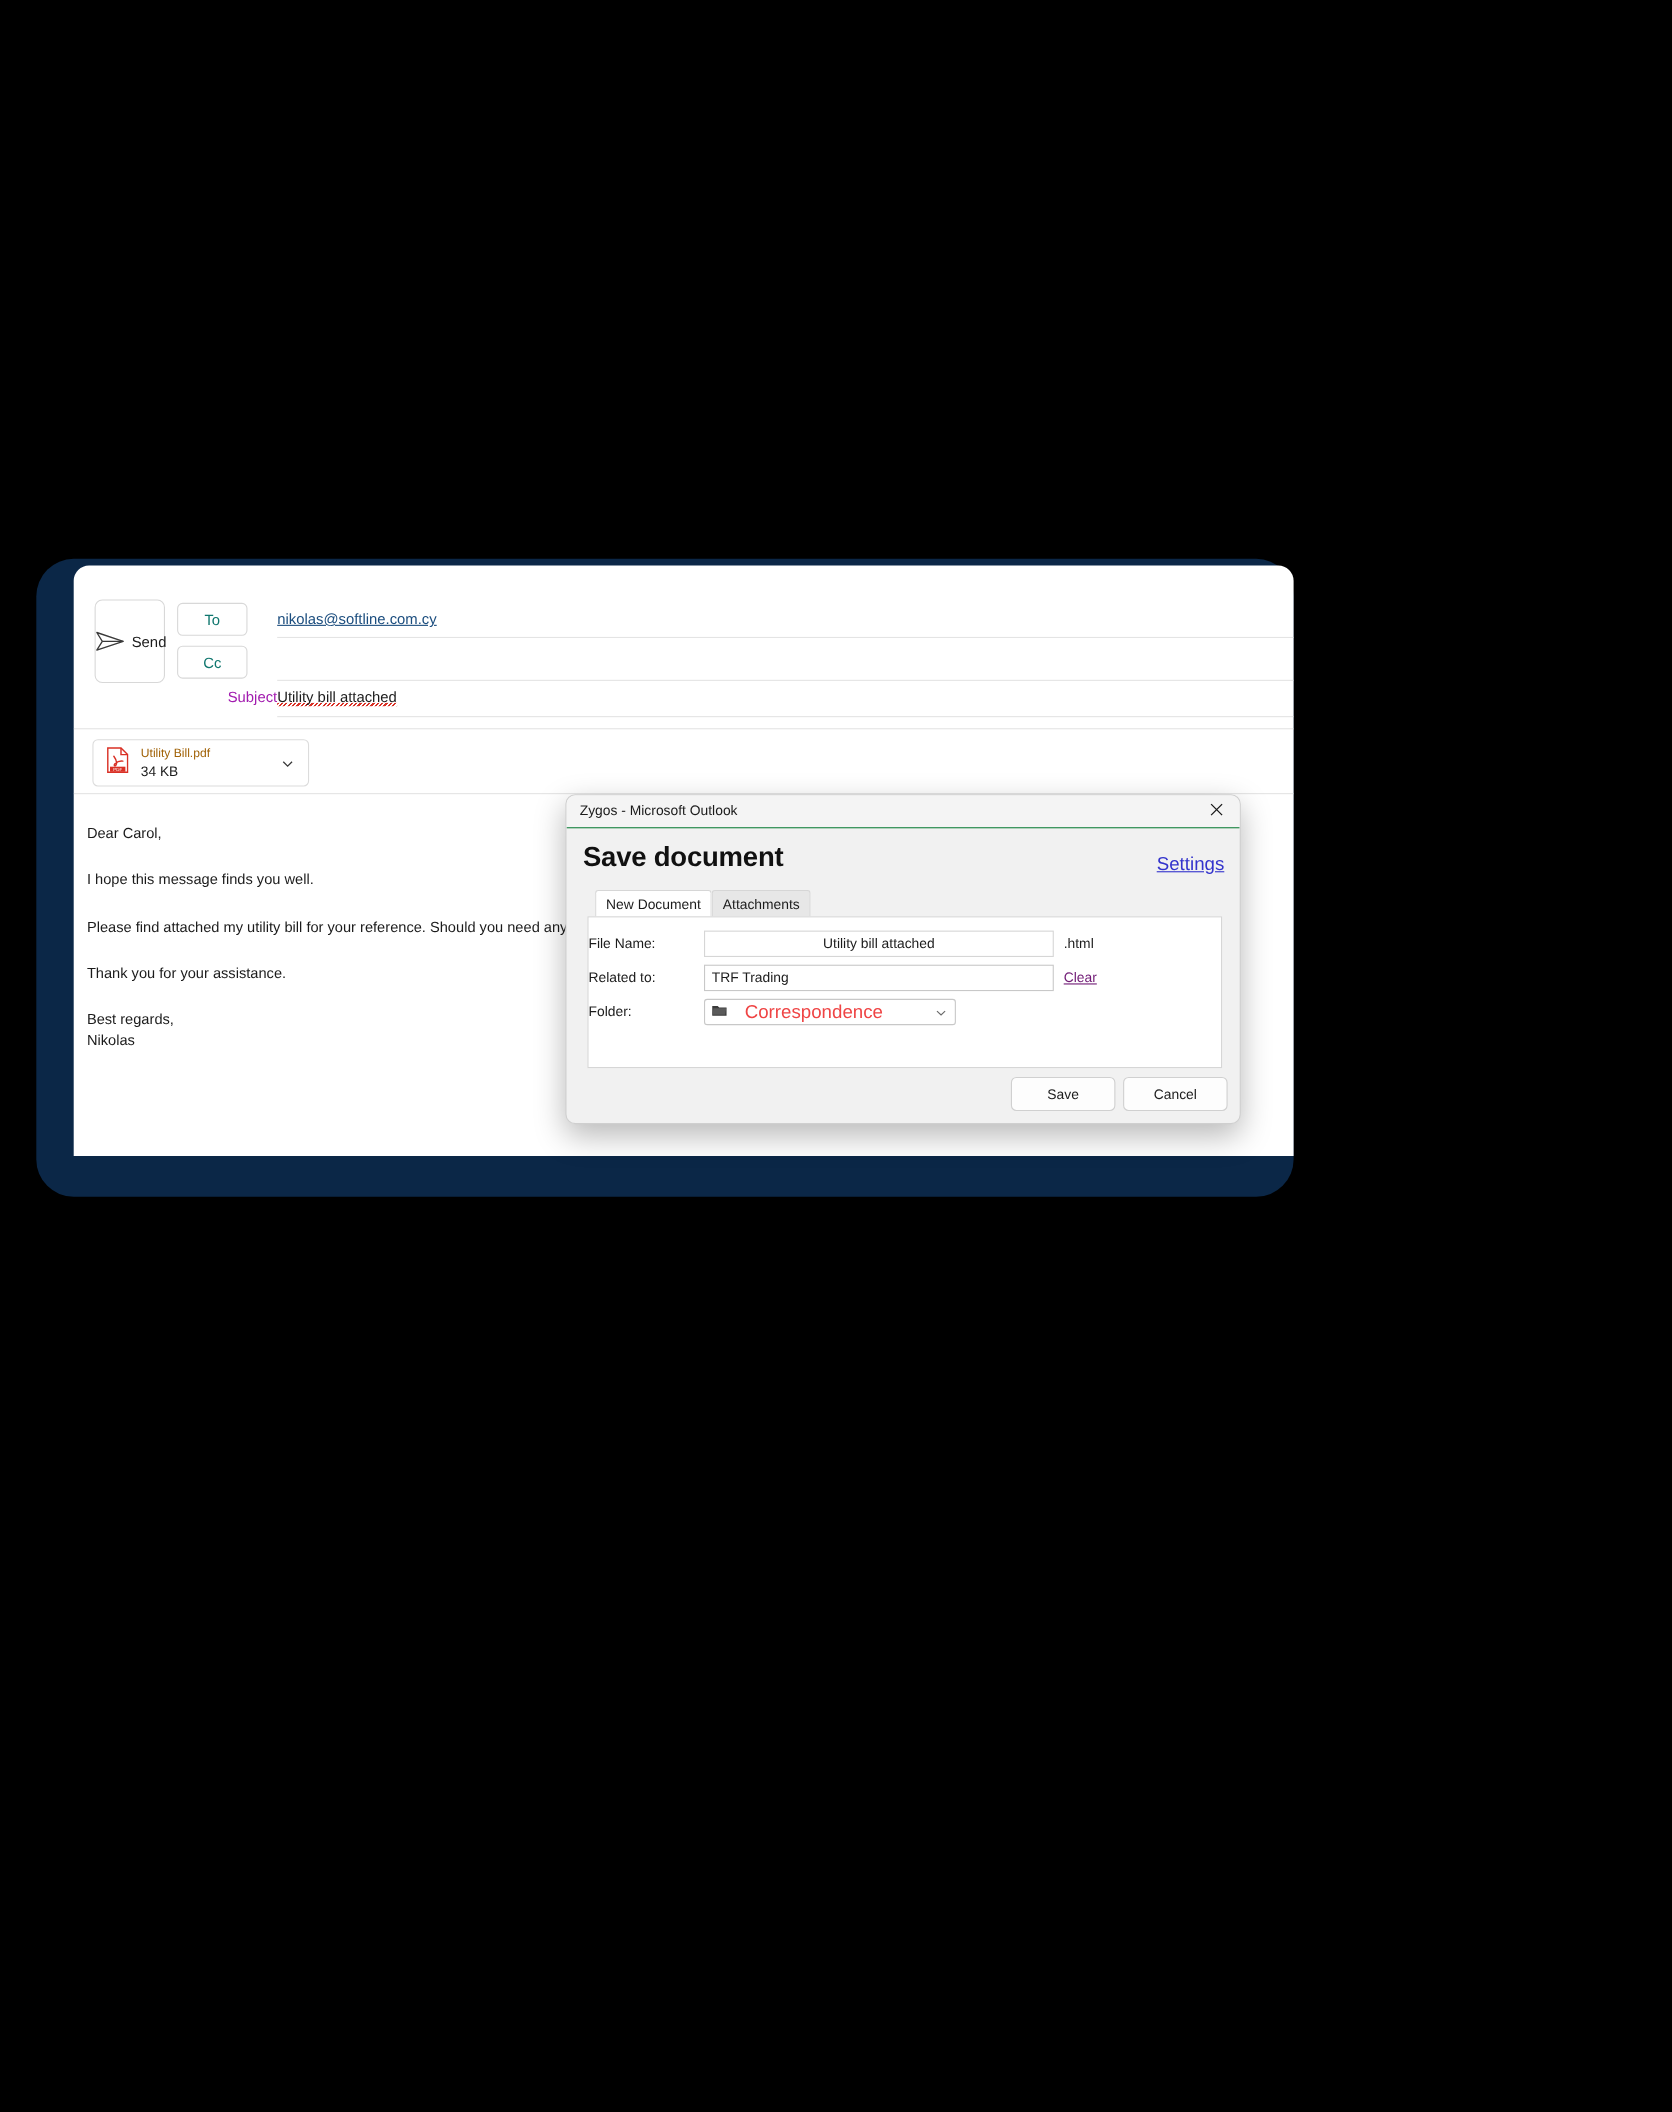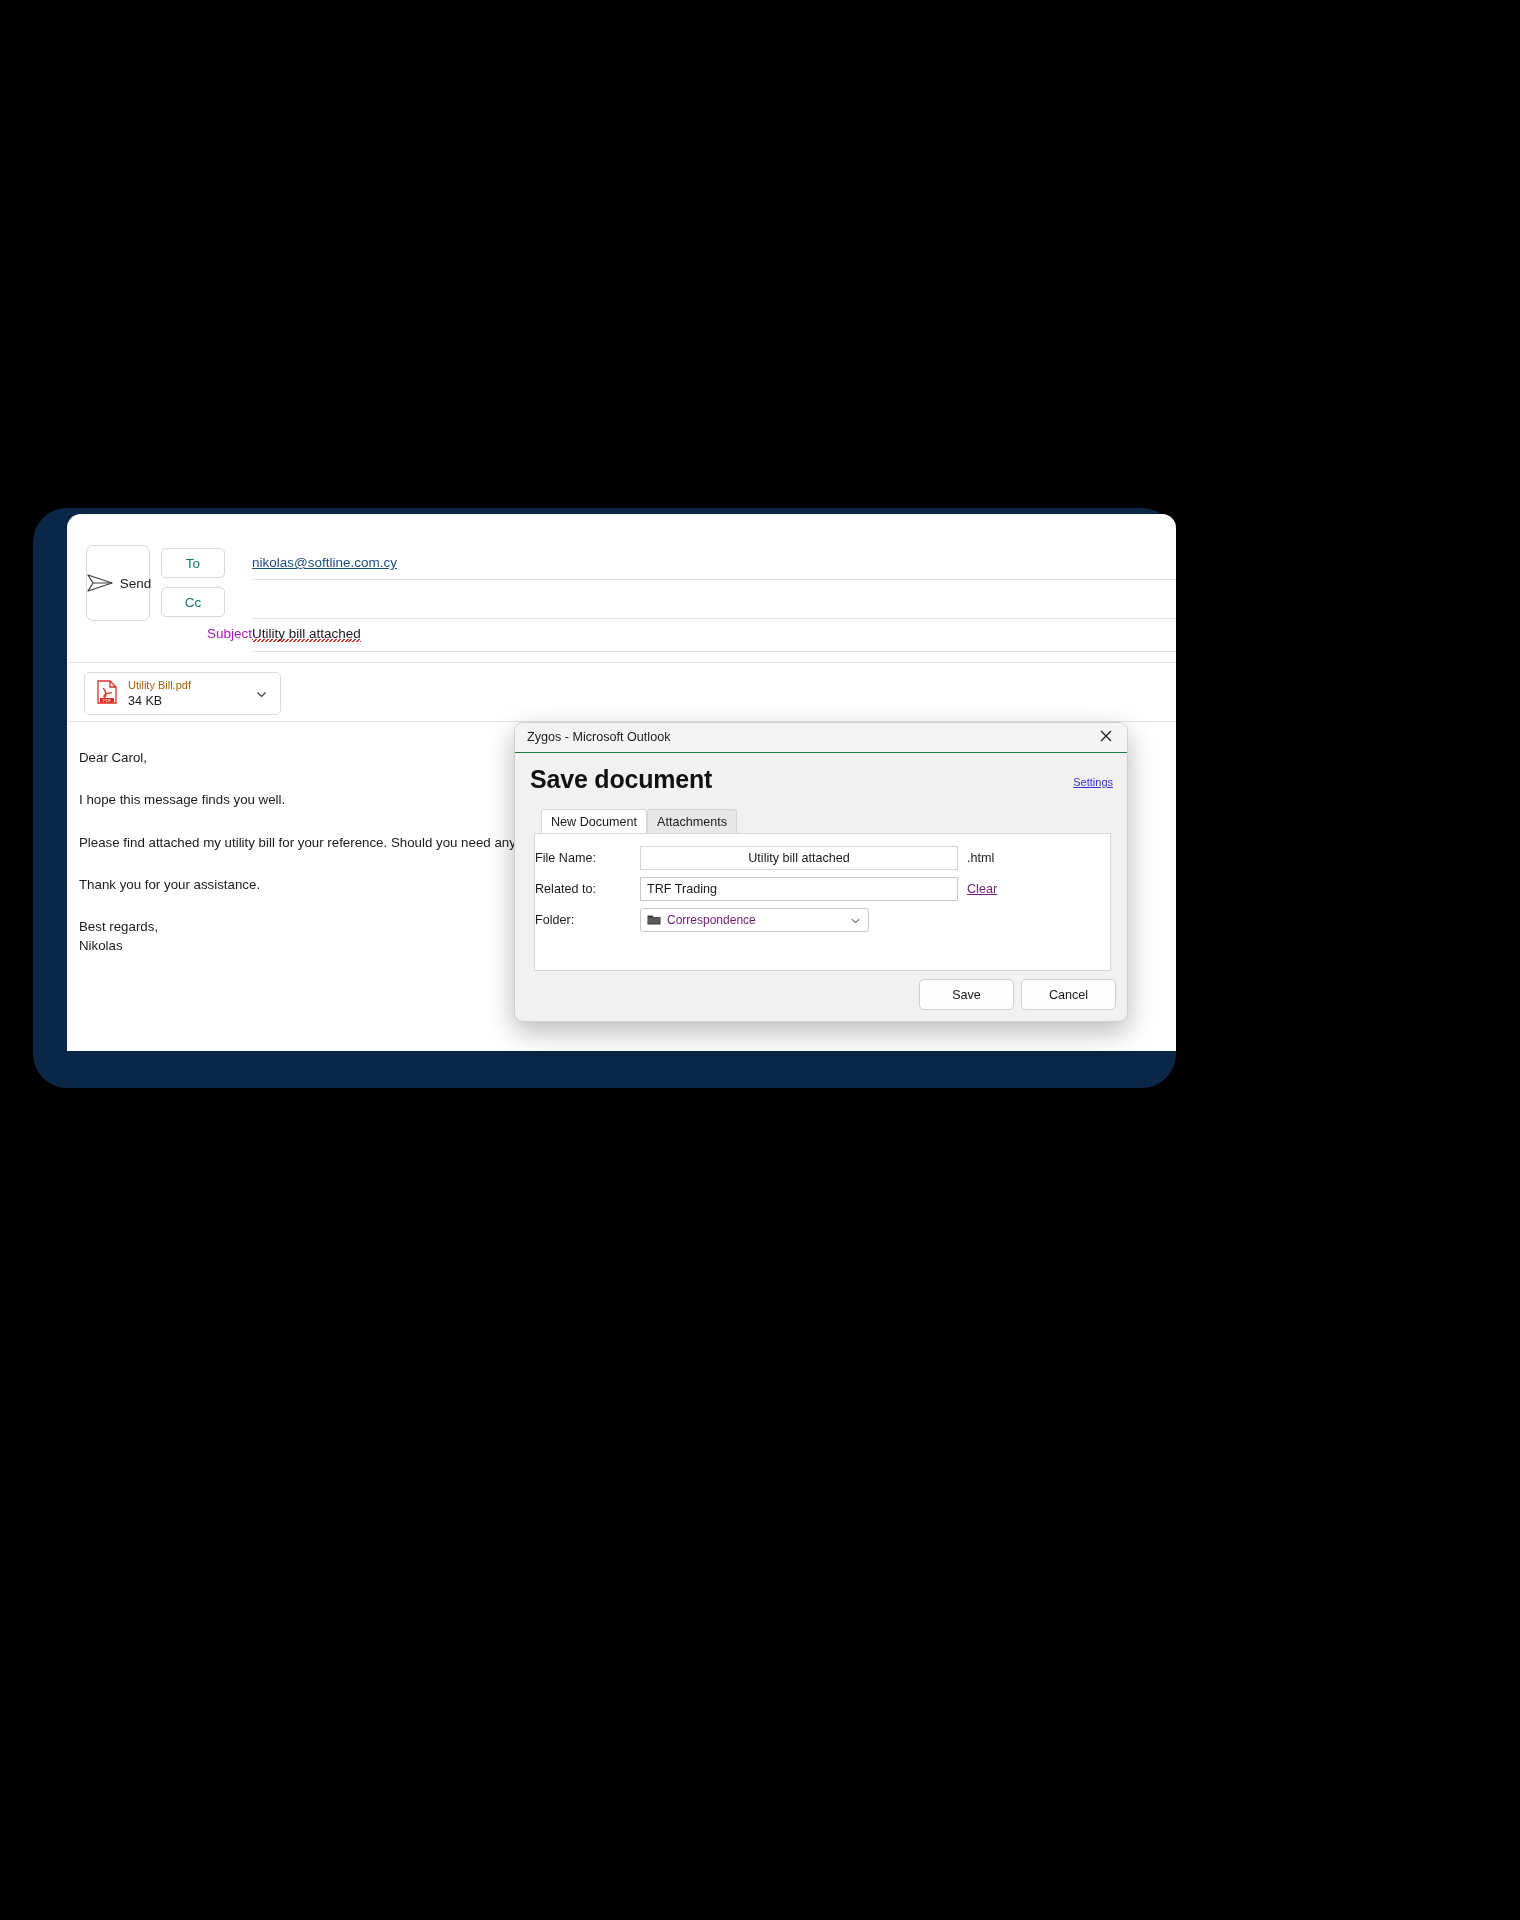--- a/index.html
+++ b/index.html
@@ -187,21 +187,21 @@
     position: absolute;
     left: 15px; top: 42px;
     font-size: 25px;
     font-weight: bold;
     color: #111111;
     letter-spacing: -0.2px;
   }
   #settings-link {
     position: absolute;
     right: 14px; top: 53px;
-    font-size: 11px;
+    font-size: 17px;
     color: #3333cc;
     text-decoration: underline;
     margin-left: 20px;
   }
 
   
   #tabstrip {
     position: absolute;
     left: 26px; top: 86px;
     height: 25px;
@@ -279,22 +279,22 @@
     left: 105px; top: 0;
     width: 229px; height: 24px;
     border: 1px solid #c8c8c8;
     border-radius: 3px;
     background: #ffffff;
     display: flex; align-items: center;
     padding: 0 6px;
   }
   #folder-icon { width: 14px; height: 12px; flex: none; }
   #folder-value {
-    margin-left: 6px;
-    font-size: 12px; color: #701a75;
+    margin-left: 16px;
+    font-size: 17px; color: #ef4444;
   }
   #folder-chevron {
     position: absolute; right: 7px; top: 7px;
     width: 11px; height: 10px;
   }
 
   
   .dlg-button {
     position: absolute;
     top: 256px;

